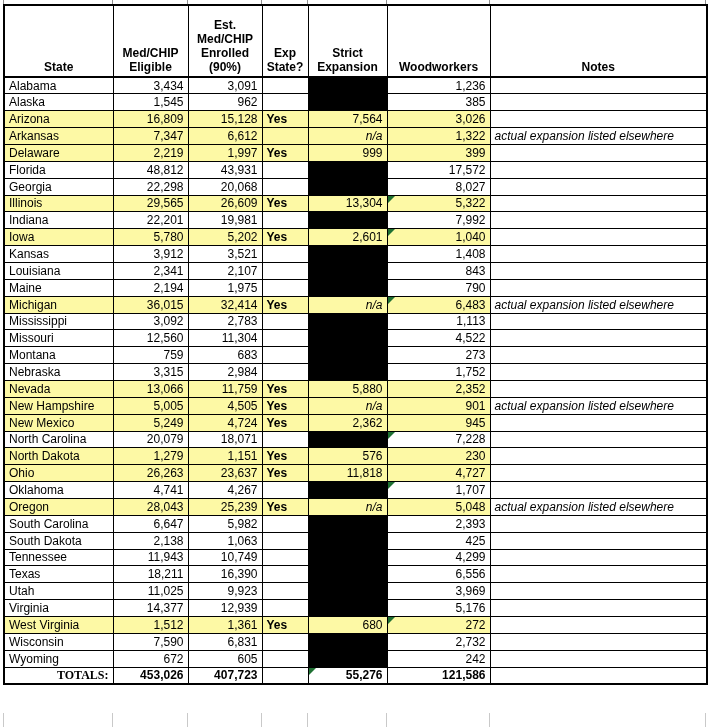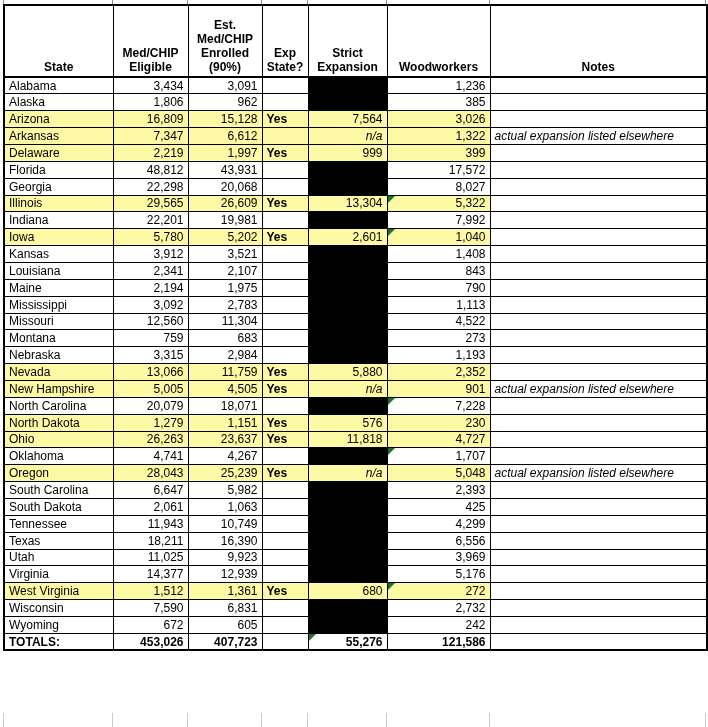--- a/index.html
+++ b/index.html
@@ -19,21 +19,21 @@
   td{padding:0 4px;vertical-align:middle;color:#000;position:relative;}
   td.state{text-align:left;}
   td.num{text-align:right;}
   td.exp{text-align:left;font-weight:bold;}
   td.note{text-align:left;font-style:italic;background:#fff;}
   td.italic{font-style:italic;}
   tr.hl td{background:#fdf9a5;}
   tr.hl td.note{background:#fff;}
   td.redacted{background:#000 !important;}
   tfoot td{font-weight:bold;}
-  tfoot td.state{}
+  tfoot td.state{text-align:right;font-family:Liberation Serif, serif;}
   .tri{position:absolute;top:0;left:0;width:0;height:0;border-top:7px solid #1e7032;border-right:7px solid transparent;display:block;}
 </style>
 </head>
 <body>
 
 <div class="sheet">
 
   <div class="stub-v top" style="left:3px"></div>
   <div class="stub-v top" style="left:112px"></div>
   <div class="stub-v top" style="left:187px"></div>
@@ -84,21 +84,21 @@
       <td class="state">Alabama</td>
       <td class="num">3,434</td>
       <td class="num">3,091</td>
       <td class="exp"></td>
       <td class="num redacted"></td>
       <td class="num"><span class="wval">1,236</span></td>
       <td class="note"></td>
     </tr>
         <tr>
       <td class="state">Alaska</td>
-      <td class="num">1,806</td>
+      <td class="num">1,545</td>
       <td class="num">962</td>
       <td class="exp"></td>
       <td class="num redacted"></td>
       <td class="num"><span class="wval">385</span></td>
       <td class="note"></td>
     </tr>
         <tr class="hl">
       <td class="state">Arizona</td>
       <td class="num">16,809</td>
       <td class="num">15,128</td>
@@ -190,20 +190,29 @@
     </tr>
         <tr>
       <td class="state">Maine</td>
       <td class="num">2,194</td>
       <td class="num">1,975</td>
       <td class="exp"></td>
       <td class="num redacted"></td>
       <td class="num"><span class="wval">790</span></td>
       <td class="note"></td>
     </tr>
+        <tr class="hl">
+      <td class="state">Michigan</td>
+      <td class="num">36,015</td>
+      <td class="num">32,414</td>
+      <td class="exp">Yes</td>
+      <td class="num italic">n/a</td>
+      <td class="num"><span class="tri"></span><span class="wval">6,483</span></td>
+      <td class="note">actual expansion listed elsewhere</td>
+    </tr>
         <tr>
       <td class="state">Mississippi</td>
       <td class="num">3,092</td>
       <td class="num">2,783</td>
       <td class="exp"></td>
       <td class="num redacted"></td>
       <td class="num"><span class="wval">1,113</span></td>
       <td class="note"></td>
     </tr>
         <tr>
@@ -223,41 +232,50 @@
       <td class="num redacted"></td>
       <td class="num"><span class="wval">273</span></td>
       <td class="note"></td>
     </tr>
         <tr>
       <td class="state">Nebraska</td>
       <td class="num">3,315</td>
       <td class="num">2,984</td>
       <td class="exp"></td>
       <td class="num redacted"></td>
-      <td class="num"><span class="wval">1,193</span></td>
+      <td class="num"><span class="wval">1,752</span></td>
       <td class="note"></td>
     </tr>
         <tr class="hl">
       <td class="state">Nevada</td>
       <td class="num">13,066</td>
       <td class="num">11,759</td>
       <td class="exp">Yes</td>
       <td class="num">5,880</td>
       <td class="num"><span class="wval">2,352</span></td>
       <td class="note"></td>
     </tr>
         <tr class="hl">
       <td class="state">New Hampshire</td>
       <td class="num">5,005</td>
       <td class="num">4,505</td>
       <td class="exp">Yes</td>
       <td class="num italic">n/a</td>
       <td class="num"><span class="wval">901</span></td>
       <td class="note">actual expansion listed elsewhere</td>
     </tr>
+        <tr class="hl">
+      <td class="state">New Mexico</td>
+      <td class="num">5,249</td>
+      <td class="num">4,724</td>
+      <td class="exp">Yes</td>
+      <td class="num">2,362</td>
+      <td class="num"><span class="wval">945</span></td>
+      <td class="note"></td>
+    </tr>
         <tr>
       <td class="state">North Carolina</td>
       <td class="num">20,079</td>
       <td class="num">18,071</td>
       <td class="exp"></td>
       <td class="num redacted"></td>
       <td class="num"><span class="tri"></span><span class="wval">7,228</span></td>
       <td class="note"></td>
     </tr>
         <tr class="hl">
@@ -300,21 +318,21 @@
       <td class="state">South Carolina</td>
       <td class="num">6,647</td>
       <td class="num">5,982</td>
       <td class="exp"></td>
       <td class="num redacted"></td>
       <td class="num"><span class="wval">2,393</span></td>
       <td class="note"></td>
     </tr>
         <tr>
       <td class="state">South Dakota</td>
-      <td class="num">2,061</td>
+      <td class="num">2,138</td>
       <td class="num">1,063</td>
       <td class="exp"></td>
       <td class="num redacted"></td>
       <td class="num"><span class="wval">425</span></td>
       <td class="note"></td>
     </tr>
         <tr>
       <td class="state">Tennessee</td>
       <td class="num">11,943</td>
       <td class="num">10,749</td>

